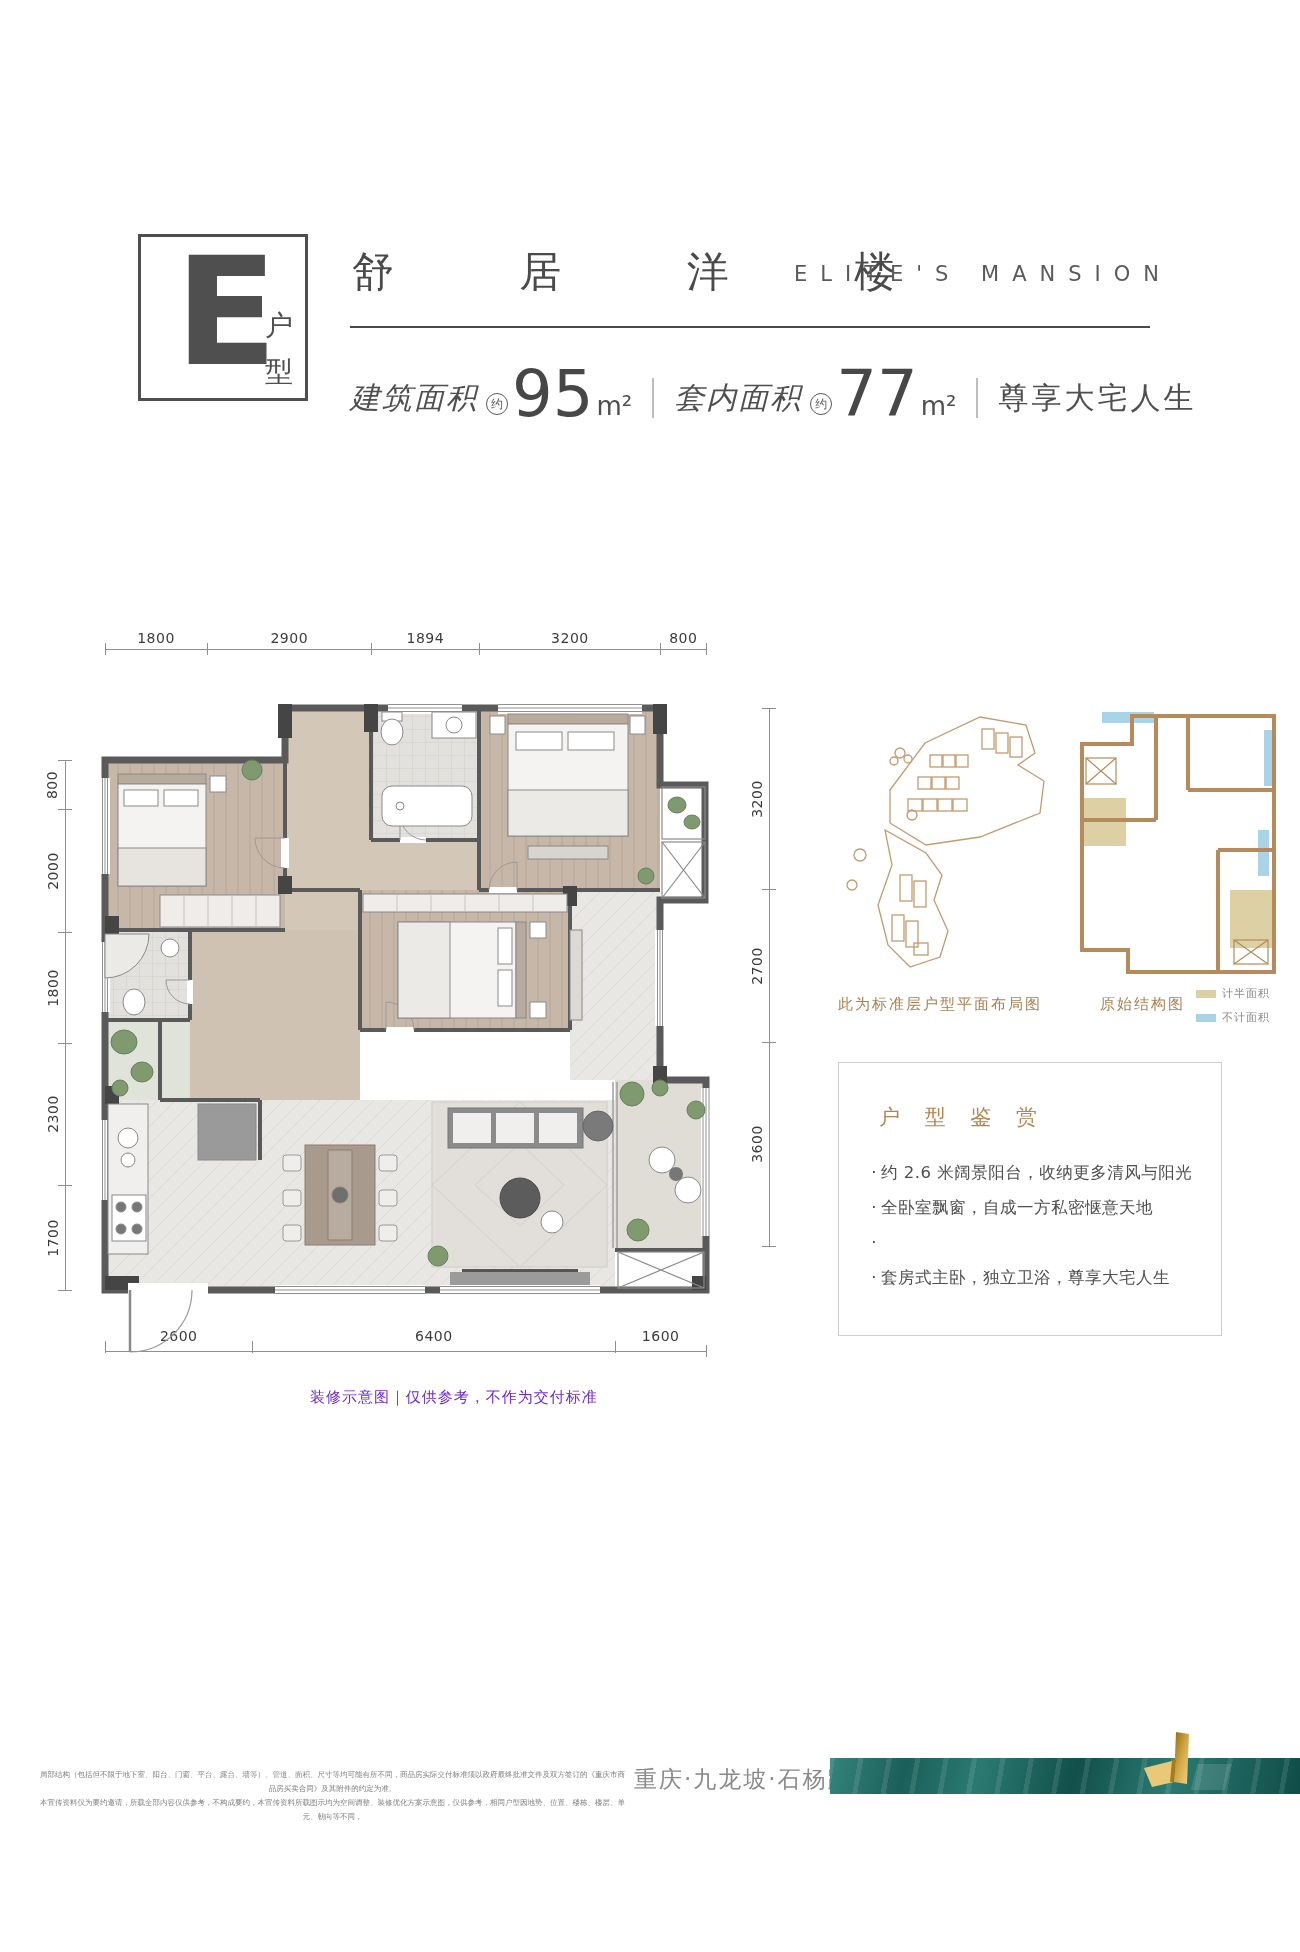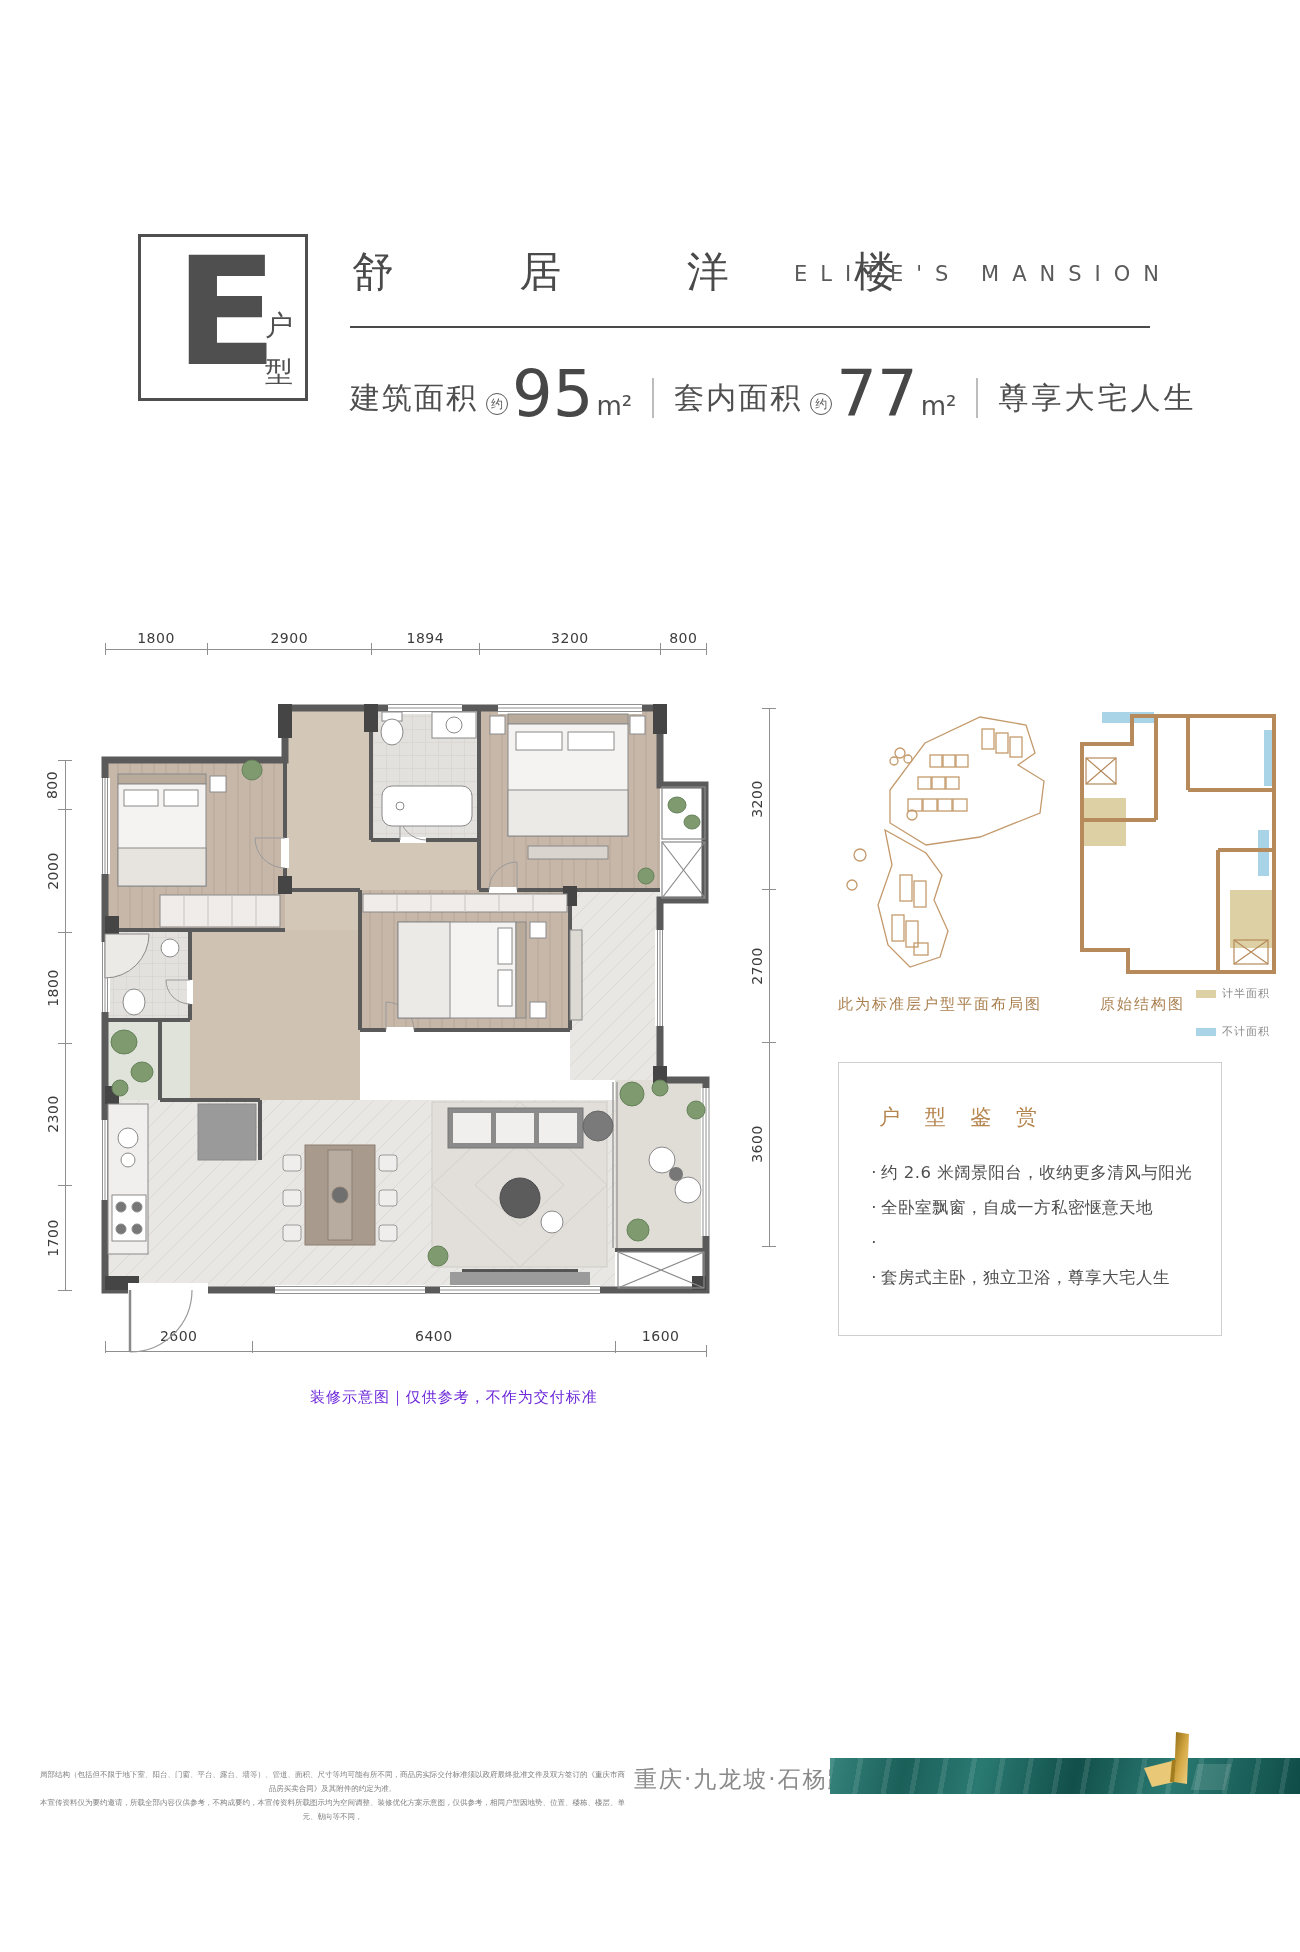--- a/index.html
+++ b/index.html
@@ -9,21 +9,21 @@
 
   
   .ebox{left:138px;top:234px;width:170px;height:167px;border:3px solid #4f4f4f;box-sizing:border-box;}
   .ebox .eletter{position:absolute;left:34px;top:0px;font-size:150px;line-height:150px;font-weight:700;color:#4f4f4f;}
   .ebox .etype{position:absolute;left:124px;top:66px;width:30px;font-size:28px;line-height:46px;
                color:#4f4f4f;word-break:break-all;}
   .title-cn{left:352px;top:244px;font-size:42px;font-weight:500;letter-spacing:56px;color:#4a4a4a;white-space:nowrap;}
   .title-en{left:746px;top:262px;font-size:21px;letter-spacing:13px;color:#5a5a5a;white-space:nowrap;margin-left:48px;}
   .title-rule{left:350px;top:326px;width:800px;height:2px;background:#4a4a4a;}
   .area-row{left:350px;top:348px;height:78px;display:flex;align-items:flex-end;}
-  .area-label{font-size:30px;color:#4f4f4f;margin-bottom:7px;letter-spacing:2px;}
+  .area-label{font-size:30px;color:#4f4f4f;margin-bottom:7px;letter-spacing:2px;font-style:italic;}
   .approx{width:20px;height:20px;border:1px solid #5a5a5a;border-radius:50%;font-size:12px;
           display:flex;align-items:center;justify-content:center;margin:0 4px 11px 8px;color:#5a5a5a;}
   .area-num{font-size:64px;font-weight:500;line-height:1;color:#474747;margin-bottom:0px;}
   .area-unit{font-size:26px;color:#4f4f4f;margin:0 0 5px 3px;}
   .vsep{width:2px;height:40px;background:#bdbdbd;margin:0 20px 8px 20px;align-self:flex-end;}
   .rooms{font-size:30px;color:#4f4f4f;margin-bottom:7px;letter-spacing:3px;}
 
   
   .dim-h{position:absolute;display:flex;border-bottom:1px solid #8f8f8f;box-sizing:border-box;}
   .dim-h .seg{position:relative;display:flex;align-items:flex-end;justify-content:center;}
@@ -32,21 +32,21 @@
   .dim-v{position:absolute;display:flex;flex-direction:column;border-right:1px solid #8f8f8f;box-sizing:border-box;}
   .dim-v .seg{position:relative;display:flex;align-items:center;justify-content:center;}
   .dim-v .seg::before{content:"";position:absolute;top:-0.5px;right:-7px;width:14px;height:1px;background:#8f8f8f;}
   .dim-v::after{content:"";position:absolute;bottom:-0.5px;right:-7px;width:14px;height:1px;background:#8f8f8f;}
   .dlab{font-size:14px;color:#3c3c3c;padding-bottom:3px;letter-spacing:0.5px;}
   .dim-v .dlab{transform:rotate(-90deg);padding:0;white-space:nowrap;}
   .plan-caption{left:310px;top:1388px;font-size:15px;color:#6d28d9;letter-spacing:1px;}
 
   
   .side-caption{font-size:15px;color:#a97f4e;letter-spacing:2px;}
-  .legend{left:1196px;top:986px;display:flex;flex-direction:column;gap:23px;}
+  .legend{left:1196px;top:986px;display:flex;flex-direction:column;gap:9px;}
   .legend .lrow{display:flex;align-items:center;gap:6px;}
   .legend .swatch{width:20px;height:8px;}
   .legend .ltext{font-size:11px;color:#8a8a8a;letter-spacing:1px;}
 
   .hl-box{left:838px;top:1062px;width:384px;height:274px;border:1px solid #cfcfcf;box-sizing:border-box;}
   .hl-title{position:absolute;left:40px;top:40px;font-size:21px;color:#b5854f;letter-spacing:9px;font-weight:500;}
   .hl-list{position:absolute;left:28px;top:92px;right:14px;}
   .hl-item{display:flex;font-size:16.5px;color:#4f4f4f;line-height:35px;letter-spacing:0.5px;}
   .hl-item .dot{width:14px;text-align:center;flex:0 0 14px;}
 

